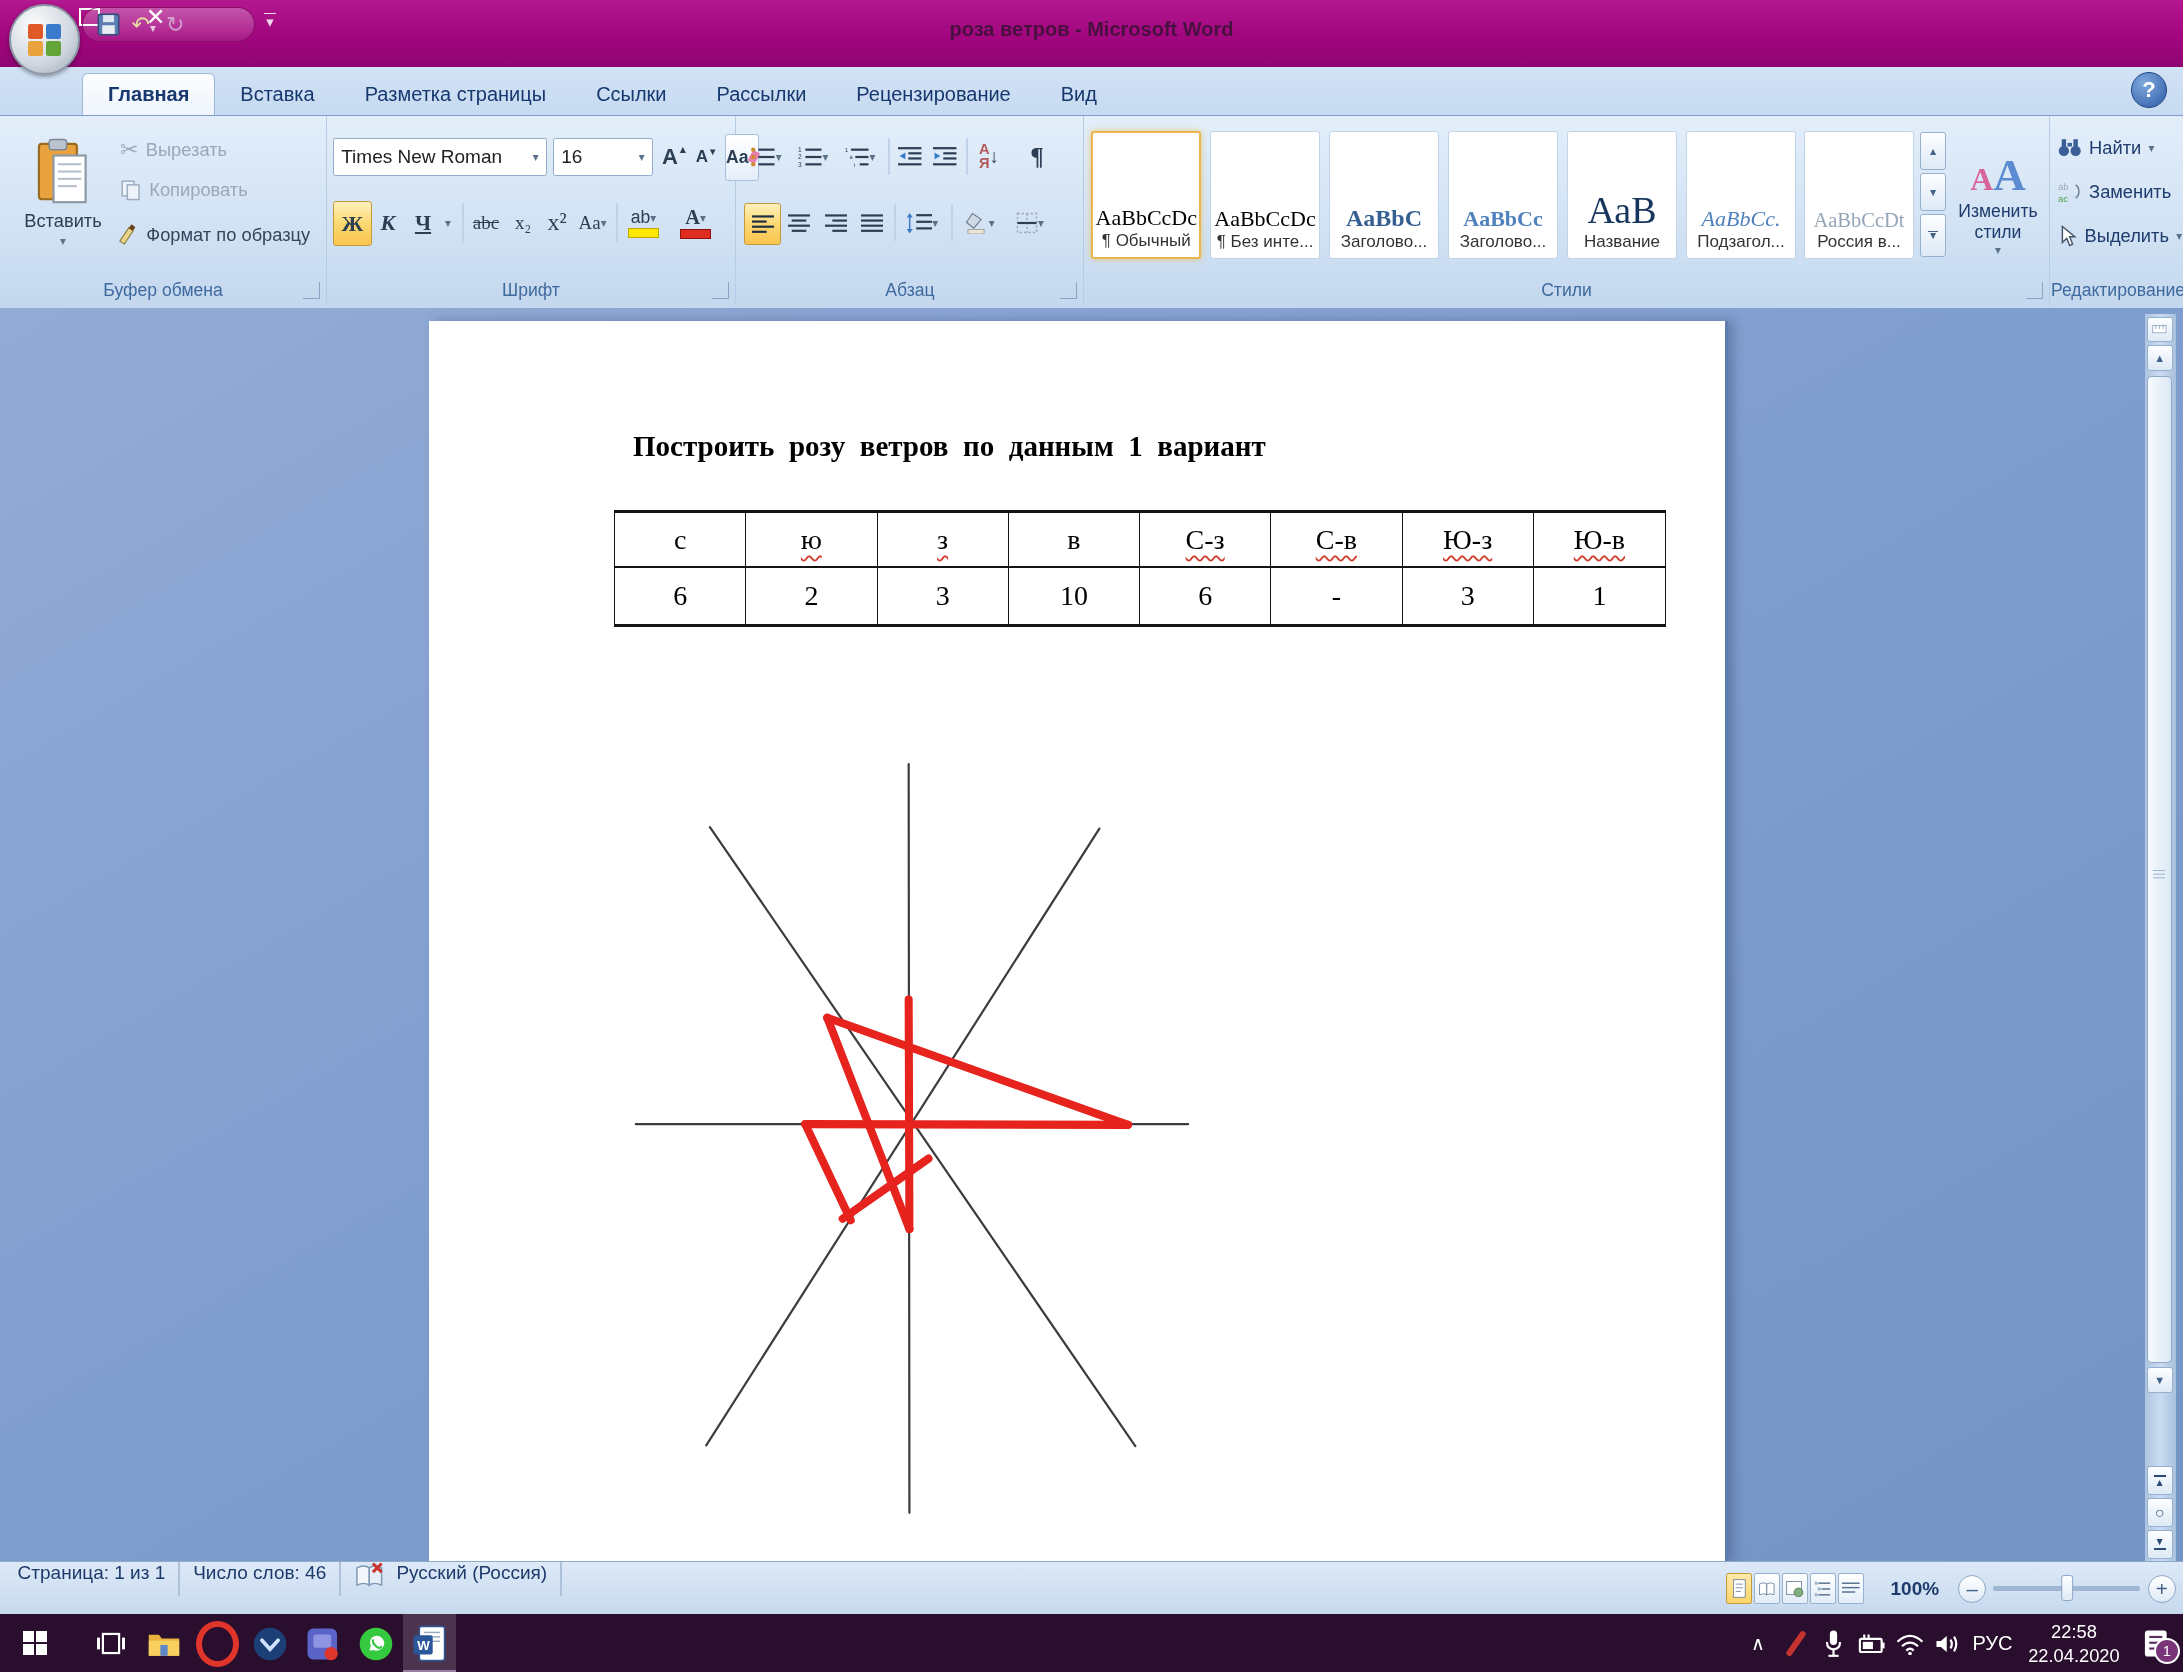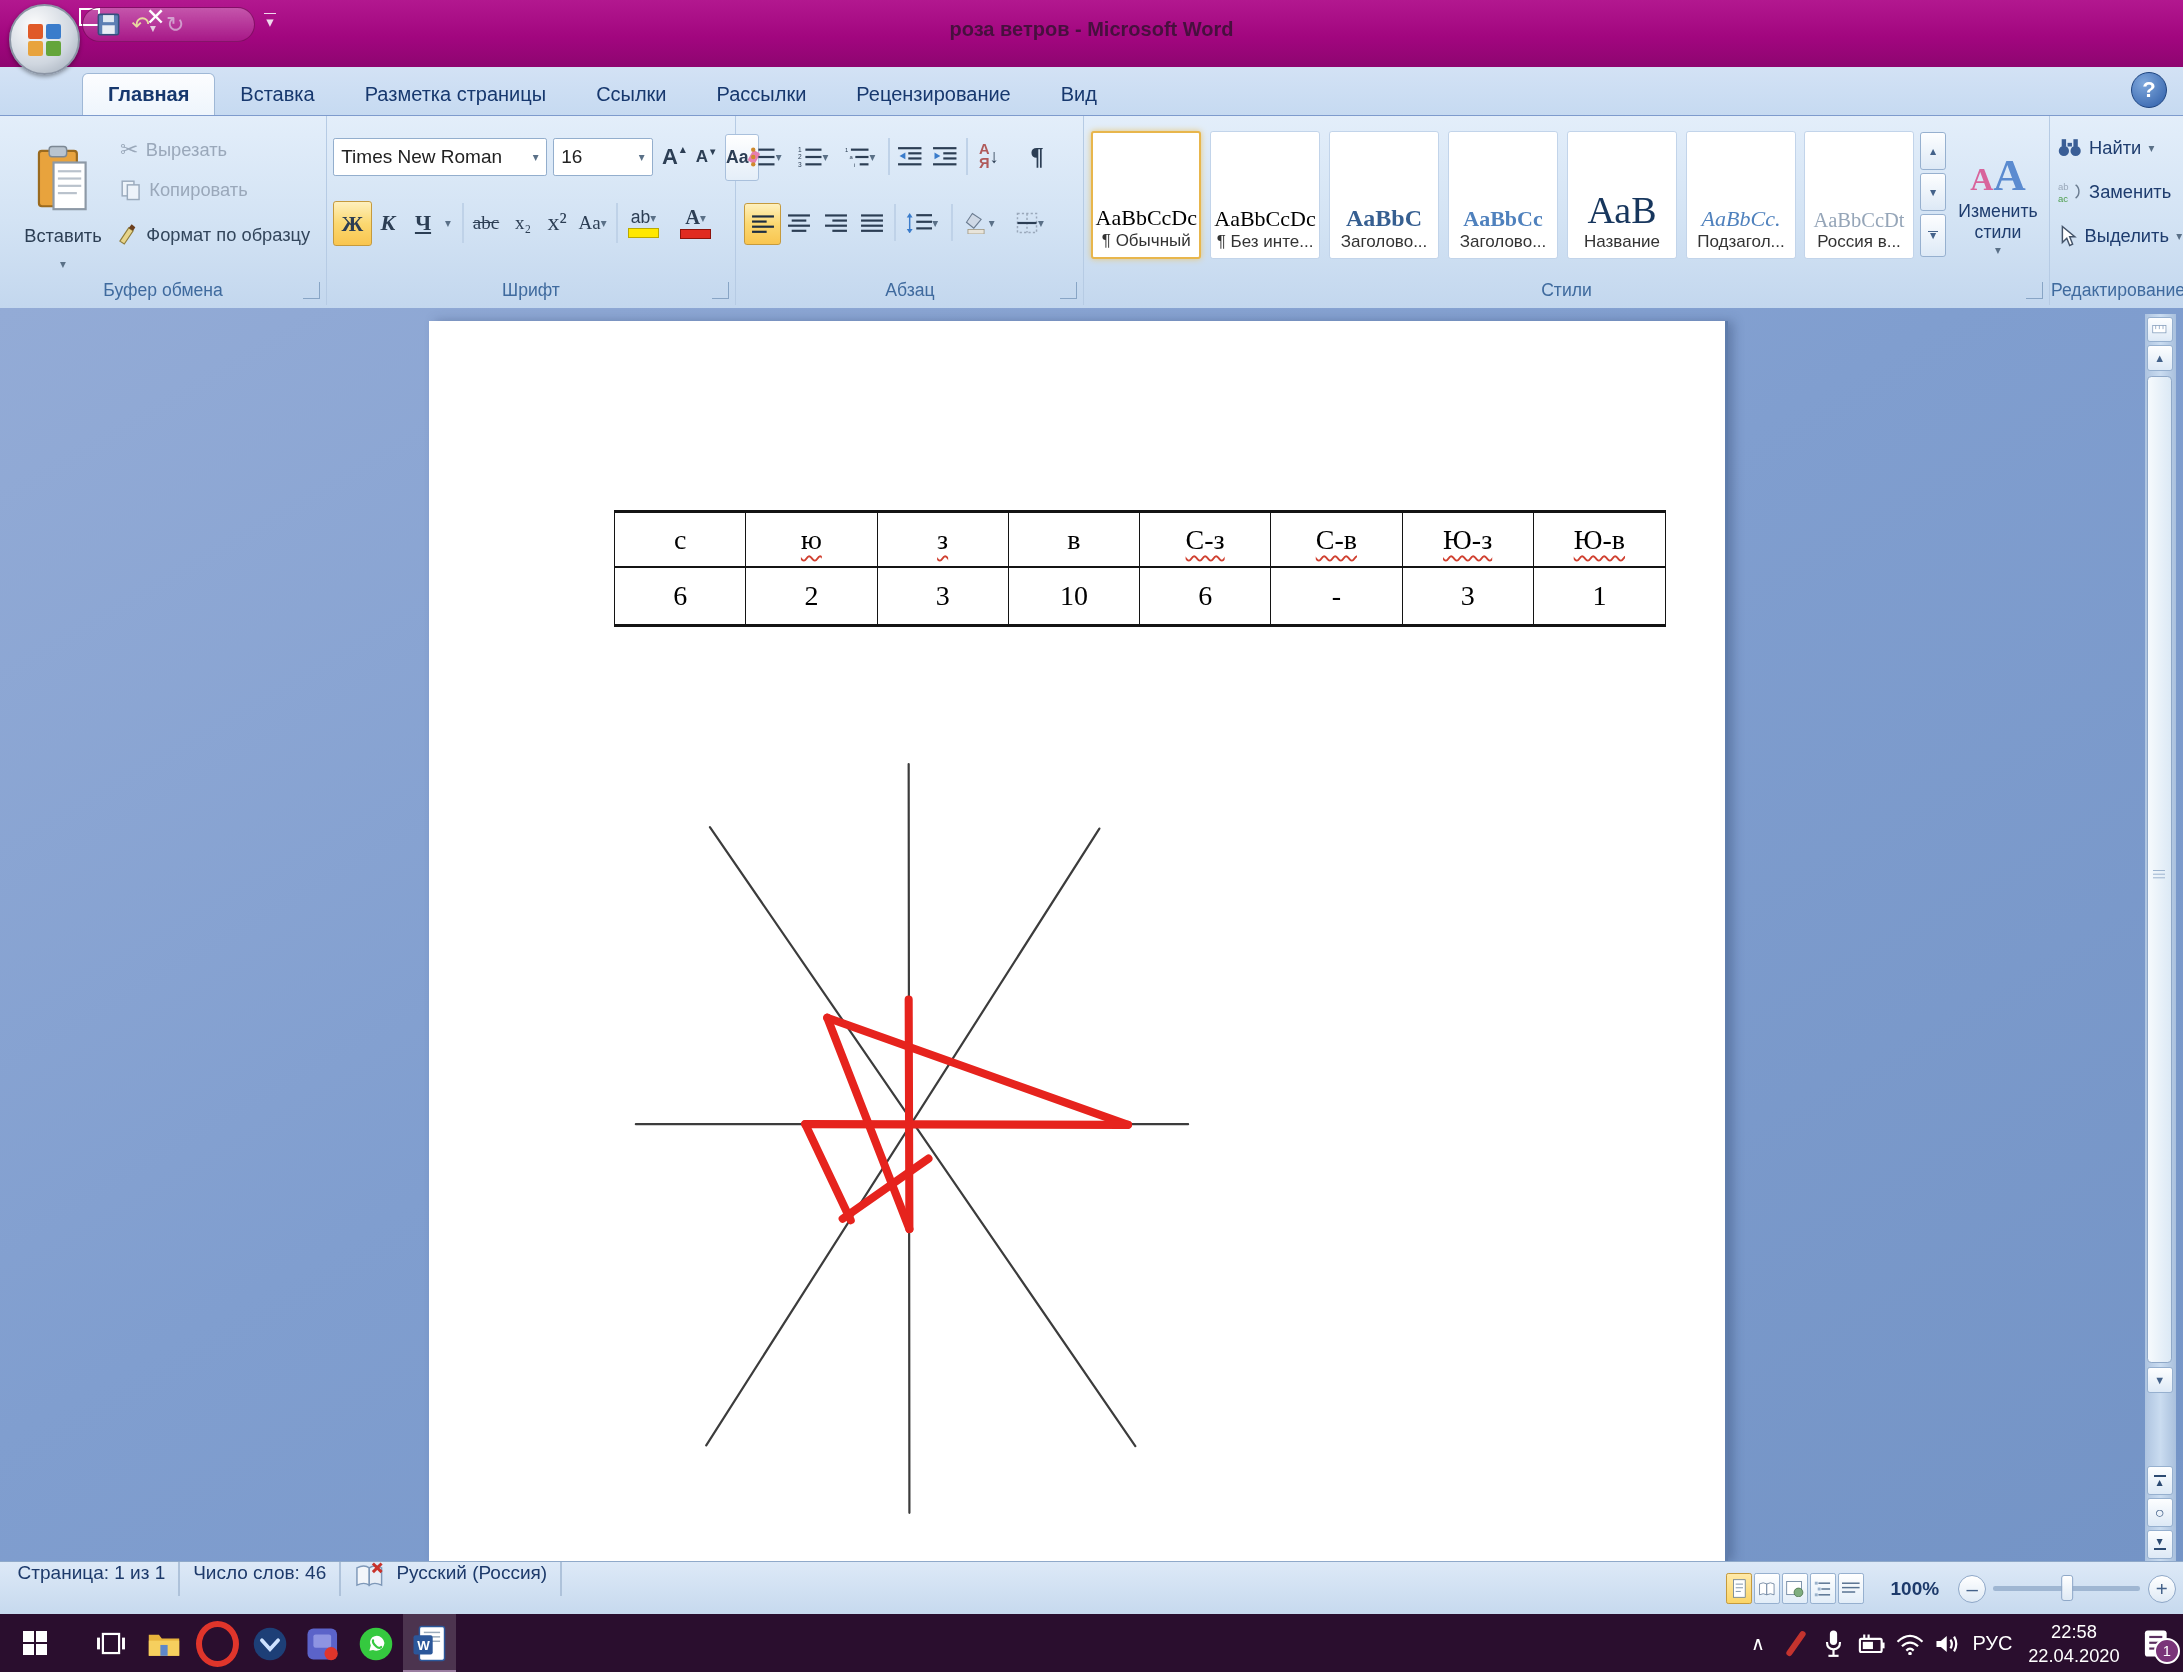--- a/index.html
+++ b/index.html
@@ -160,21 +160,21 @@
   <div class="tab">Рецензирование</div>
   <div class="tab">Вид</div>
 </div>
 <div class="ab helpbtn">
     <span>?</span>
   </div>
 
 <div class="ab ribbon">
 
   <div class="grp" style="left:0;width:326px">
-    <div class="rbtn" style="left:16px;top:23px;width:94px;height:138px;flex-direction:column;gap:10px">
+    <div class="rbtn" style="left:16px;top:8px;width:94px;height:138px;flex-direction:column;gap:2px">
       <svg width="54" height="70" viewBox="0 0 37 48">
         <rect x="2" y="4" width="26" height="38" rx="2" fill="#e8a33d" stroke="#9a6a1e" stroke-width="1.5"></rect>
         <rect x="9" y="1" width="12" height="7" rx="2" fill="#b9c4cf" stroke="#7c8894"></rect>
         <rect x="12" y="12" width="22" height="32" fill="#fff" stroke="#8d99a6" stroke-width="1.5"></rect>
         <g stroke="#b9c2cc" stroke-width="1.5">
             <line x1="15" y1="18" x2="31" y2="18"></line>
             <line x1="15" y1="23" x2="31" y2="23"></line>
             <line x1="15" y1="28" x2="31" y2="28"></line>
             <line x1="15" y1="33" x2="28" y2="33"></line>
           </g>
@@ -498,20 +498,21 @@
       </svg>
       <span>Выделить</span>
       <span class="dd">▾</span>
     </div>
     <div class="grplabel">Редактирование</div>
   </div>
 </div>
 
 <div class="ab docarea">
   <div class="page">
+    <div class="heading ser">Построить розу ветров по данным 1 вариант</div>
 
     <div class="wtable">
       <div class="trow h">
         <div class="cell">
             <span>с</span>
           </div>
         <div class="cell sq">
             <span>ю</span>
           </div>
         <div class="cell sq">

